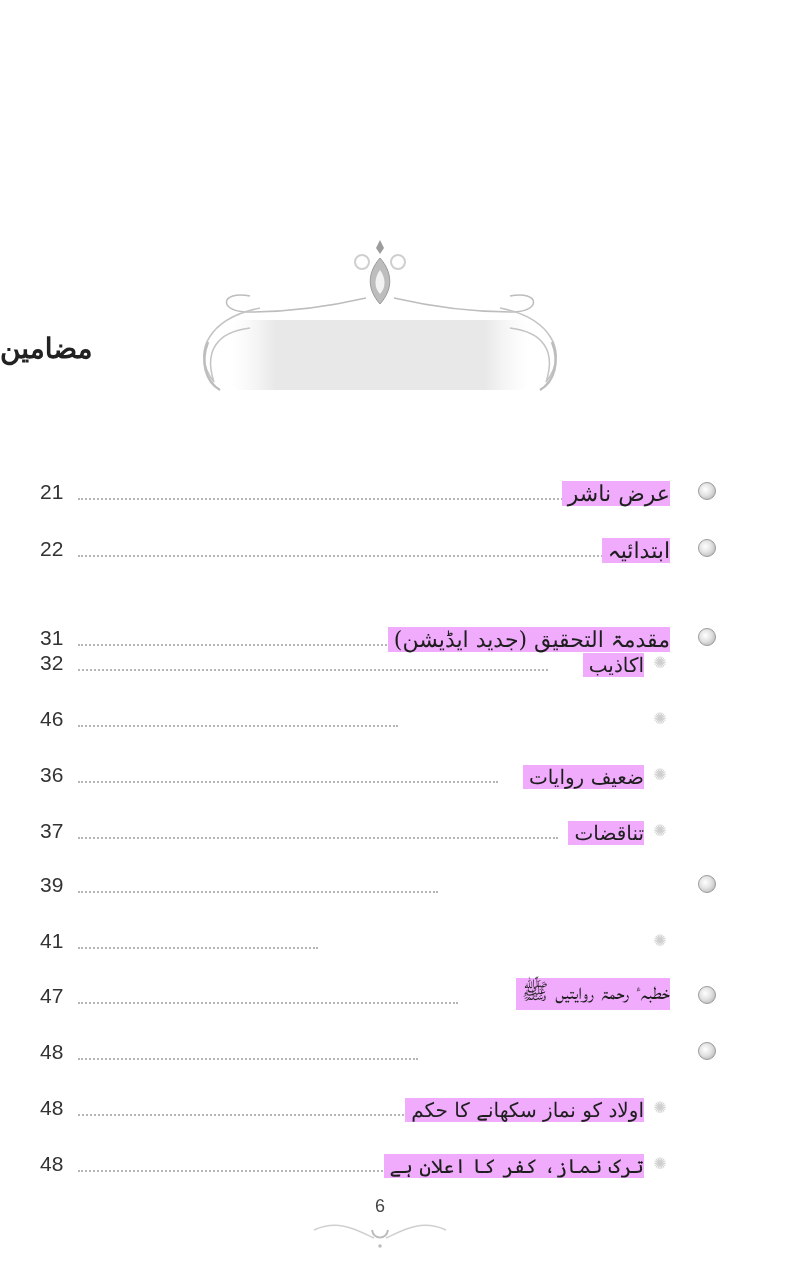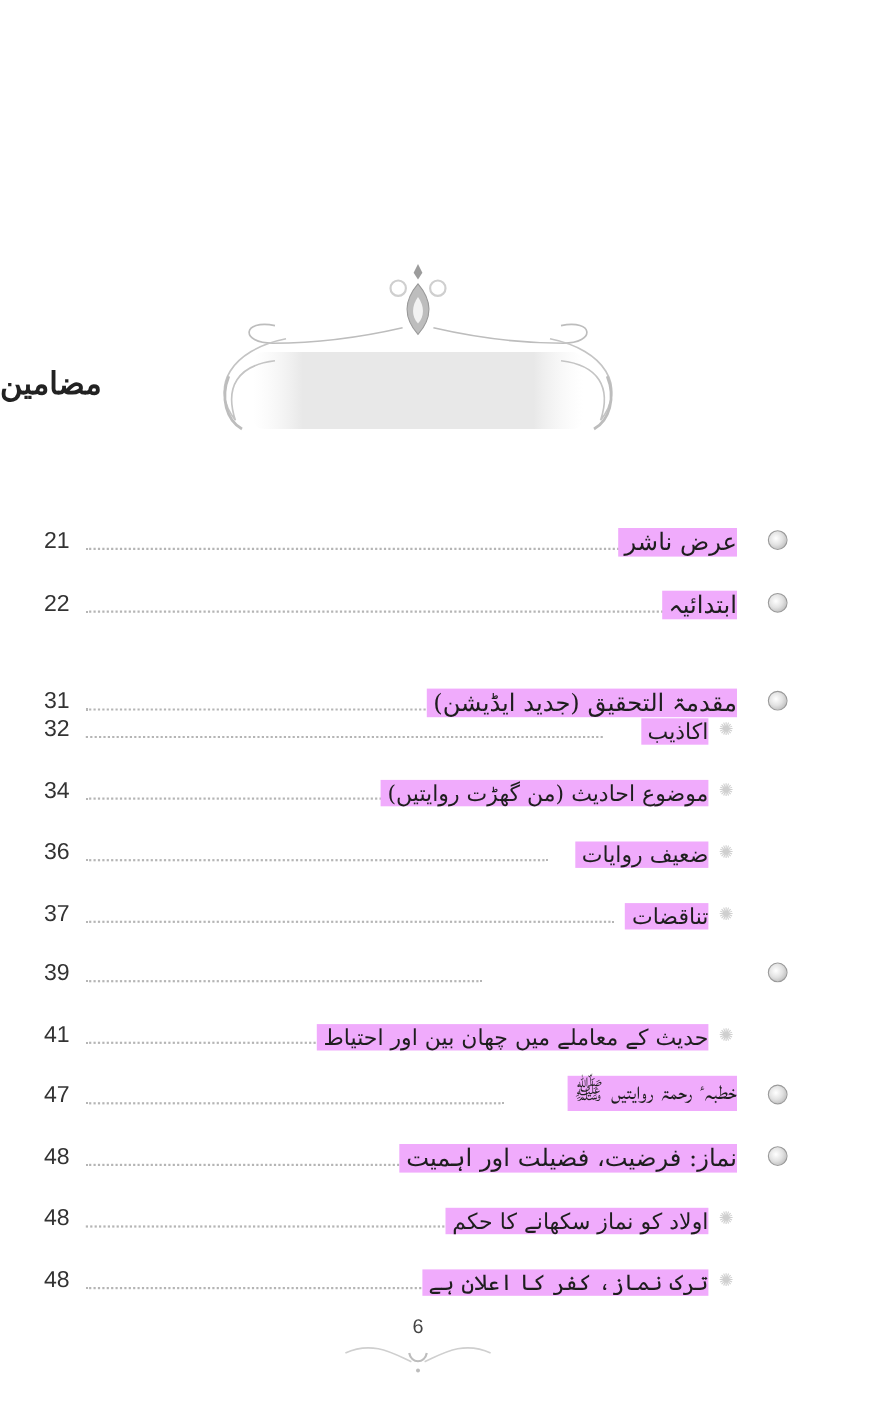--- a/index.html
+++ b/index.html
@@ -93,23 +93,22 @@
       <span class="label">مقدمۃ التحقیق (جدید ایڈیشن)</span>
       <span class="bullet-disc"></span>
     </div>
     <div class="row sub" style="top: 641px;">
       <span class="num">32</span>
       <span class="leader" style="width: 470px;"></span>
       <span class="label">اکاذیب</span>
       <span class="bullet-star">✺</span>
     </div>
     <div class="row sub" style="top: 697px;">
-      <span class="num">34</span>
+      <span class="num">46</span>
       <span class="leader" style="width: 320px;"></span>
-      <span class="label">موضوع احادیث (من گھڑت روایتیں)</span>
       <span class="bullet-star">✺</span>
     </div>
     <div class="row sub" style="top: 753px;">
       <span class="num">36</span>
       <span class="leader" style="width: 420px;"></span>
       <span class="label">ضعیف روایات</span>
       <span class="bullet-star">✺</span>
     </div>
     <div class="row sub" style="top: 809px;">
       <span class="num">37</span>
@@ -118,33 +117,31 @@
       <span class="bullet-star">✺</span>
     </div>
     <div class="row main" style="top: 863px;">
       <span class="num">39</span>
       <span class="leader" style="width: 360px;"></span>
       <span class="bullet-disc"></span>
     </div>
     <div class="row sub" style="top: 919px;">
       <span class="num">41</span>
       <span class="leader" style="width: 240px;"></span>
-      <span class="label">حدیث کے معاملے میں چھان بین اور احتیاط</span>
       <span class="bullet-star">✺</span>
     </div>
     <div class="row main" style="top: 974px;">
       <span class="num">47</span>
       <span class="leader" style="width: 380px;"></span>
       <span class="label">خطبہٴ رحمۃ روایتیں ﷺ</span>
       <span class="bullet-disc"></span>
     </div>
     <div class="row main" style="top: 1030px;">
       <span class="num">48</span>
       <span class="leader" style="width: 340px;"></span>
-      <span class="label">نماز: فرضیت، فضیلت اور اہمیت</span>
       <span class="bullet-disc"></span>
     </div>
     <div class="row sub" style="top: 1086px;">
       <span class="num">48</span>
       <span class="leader" style="width: 370px;"></span>
       <span class="label">اولاد کو نماز سکھانے کا حکم</span>
       <span class="bullet-star">✺</span>
     </div>
     <div class="row sub" style="top: 1142px;">
       <span class="num">48</span>

